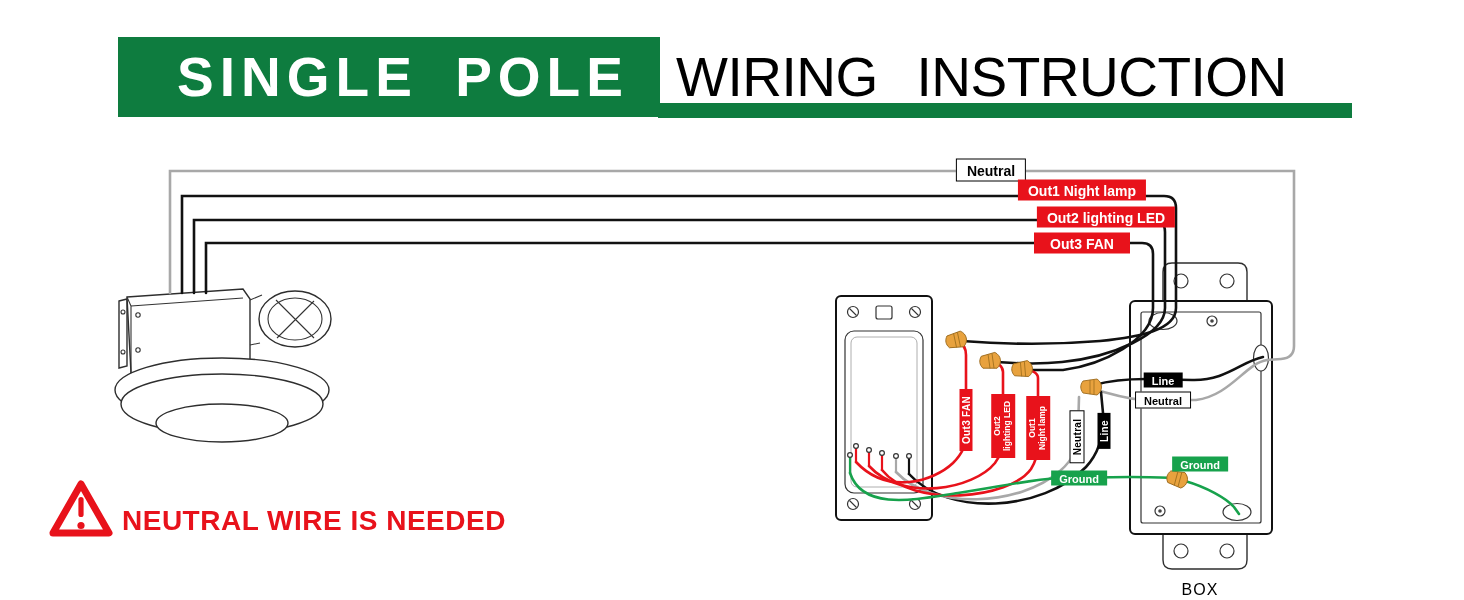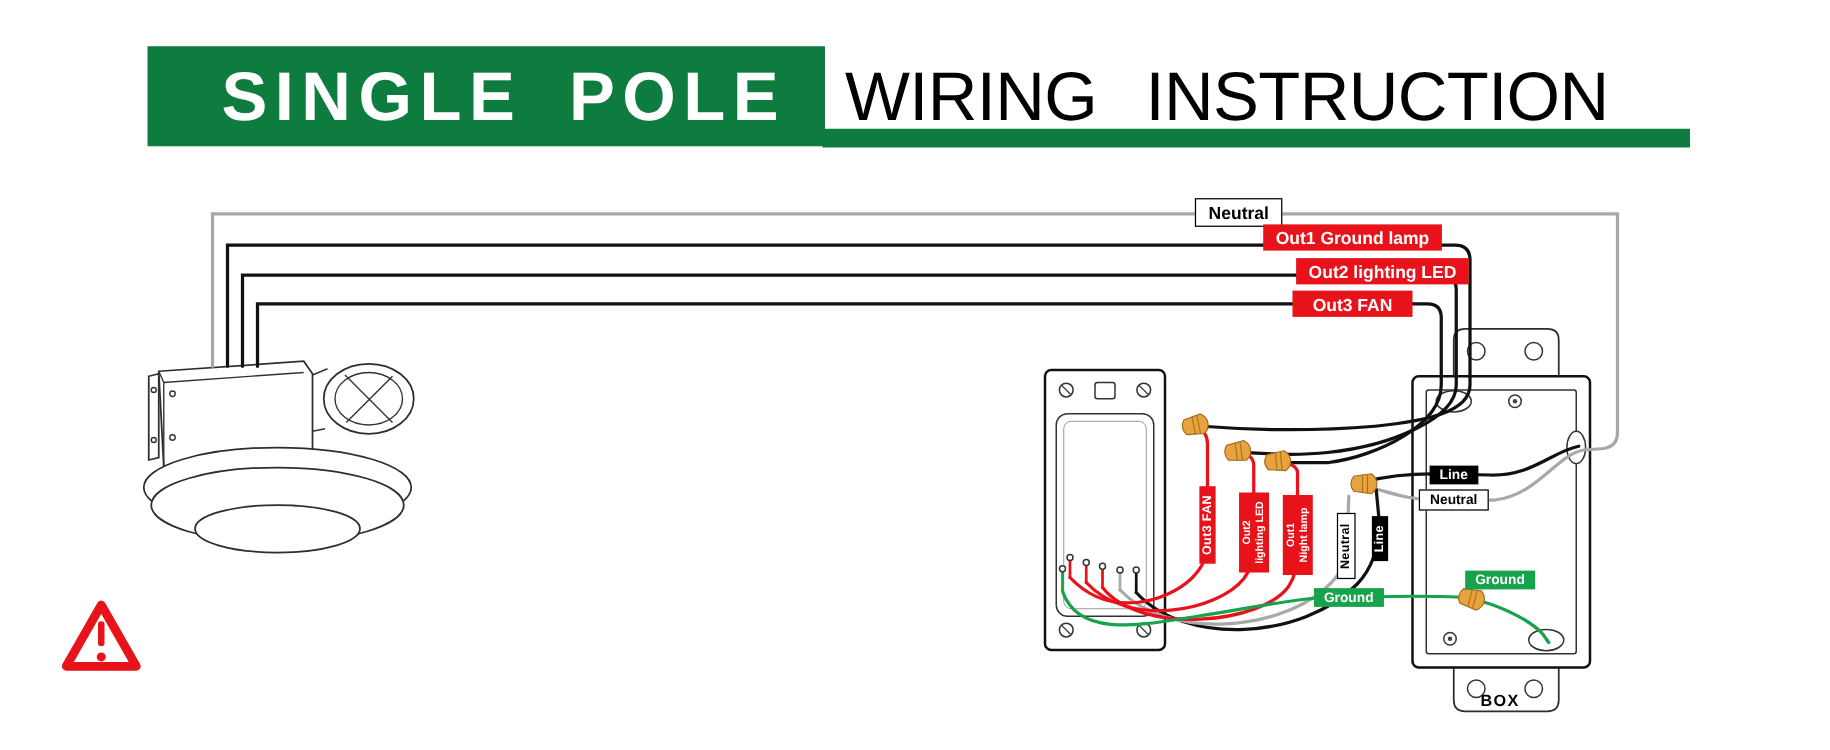--- a/index.html
+++ b/index.html
@@ -52,22 +52,22 @@
   .blk-lbl { background:#000; color:#fff; }
   .wht-lbl { background:#fff; color:#000; border:1.5px solid #000; }
   .grn-lbl { background:var(--wire-green,#17A24C); color:#fff; }
   .toplbl  { font-size:14px; padding:2.5px 10px; }
   .toplbl.red-lbl { min-width:96px; }
   .vsm { font-size:10px;  padding:1px 7px; letter-spacing:0.3px; }
   .v2  { flex-direction:column; font-size:8.5px; line-height:1.15; padding:2px 6px; min-width:64px; }
   .hsm { font-size:11px; padding:1.5px 8px; }
 
   .box-label {
-    position:absolute; left:1200px; top:560px; transform:translate(-50%,-50%);
-    font-size:13px; font-weight:bold; letter-spacing:1px; color:#000; z-index:4;
+    position:absolute; left:1200px; top:590px; transform:translate(-50%,-50%);
+    font-size:16px; font-weight:normal; letter-spacing:1px; color:#000; z-index:4;
   }
   .warning-text {
     position:absolute; left:122px; top:505px; font-size:28px; font-weight:bold;
     color:var(--label-red,#E8121B); letter-spacing:0.5px; z-index:4; white-space:nowrap;
   }
 </style>
 </head>
 <body>
 
 <div class="stage">
@@ -187,21 +187,21 @@
     </g>
 
     <g>
       <path class="warntri" d="M 81,484 L 109,533 L 53,533 Z"></path>
       <rect class="warnfill" x="78.4" y="497" width="5.2" height="20" rx="2.6"></rect>
       <circle class="warnfill" cx="81" cy="525.5" r="3.6"></circle>
     </g>
   </svg>
 
   <div class="lbl wht-lbl toplbl" style="left:991px;  top:170px">Neutral</div>
-  <div class="lbl red-lbl toplbl" style="left:1082px; top:190px">Out1 Ground lamp</div>
+  <div class="lbl red-lbl toplbl" style="left:1082px; top:190px">Out1 Night lamp</div>
   <div class="lbl red-lbl toplbl" style="left:1106px; top:217px">Out2 lighting LED</div>
   <div class="lbl red-lbl toplbl" style="left:1082px; top:243px">Out3 FAN</div>
 
   <div class="lbl rot red-lbl vsm" style="left:966px;  top:420px">Out3 FAN</div>
   <div class="lbl rot red-lbl v2" style="left:1003px; top:426px">
     <span>Out2</span>
     <span>lighting LED</span>
   </div>
   <div class="lbl rot red-lbl v2" style="left:1038px; top:428px">
     <span>Out1</span>
@@ -210,14 +210,15 @@
   <div class="lbl rot wht-lbl vsm" style="left:1077px; top:437px">Neutral</div>
   <div class="lbl rot blk-lbl vsm" style="left:1104px; top:431px">Line</div>
 
   <div class="lbl blk-lbl hsm" style="left:1163px; top:380px">Line</div>
   <div class="lbl wht-lbl hsm" style="left:1163px; top:400px">Neutral</div>
   <div class="lbl grn-lbl hsm" style="left:1079px; top:478px">Ground</div>
   <div class="lbl grn-lbl hsm" style="left:1200px; top:464px">Ground</div>
 
   <div class="box-label">BOX</div>
 
+  <div class="warning-text">NEUTRAL WIRE IS NEEDED</div>
 
 </div>
 
 </body></html>

